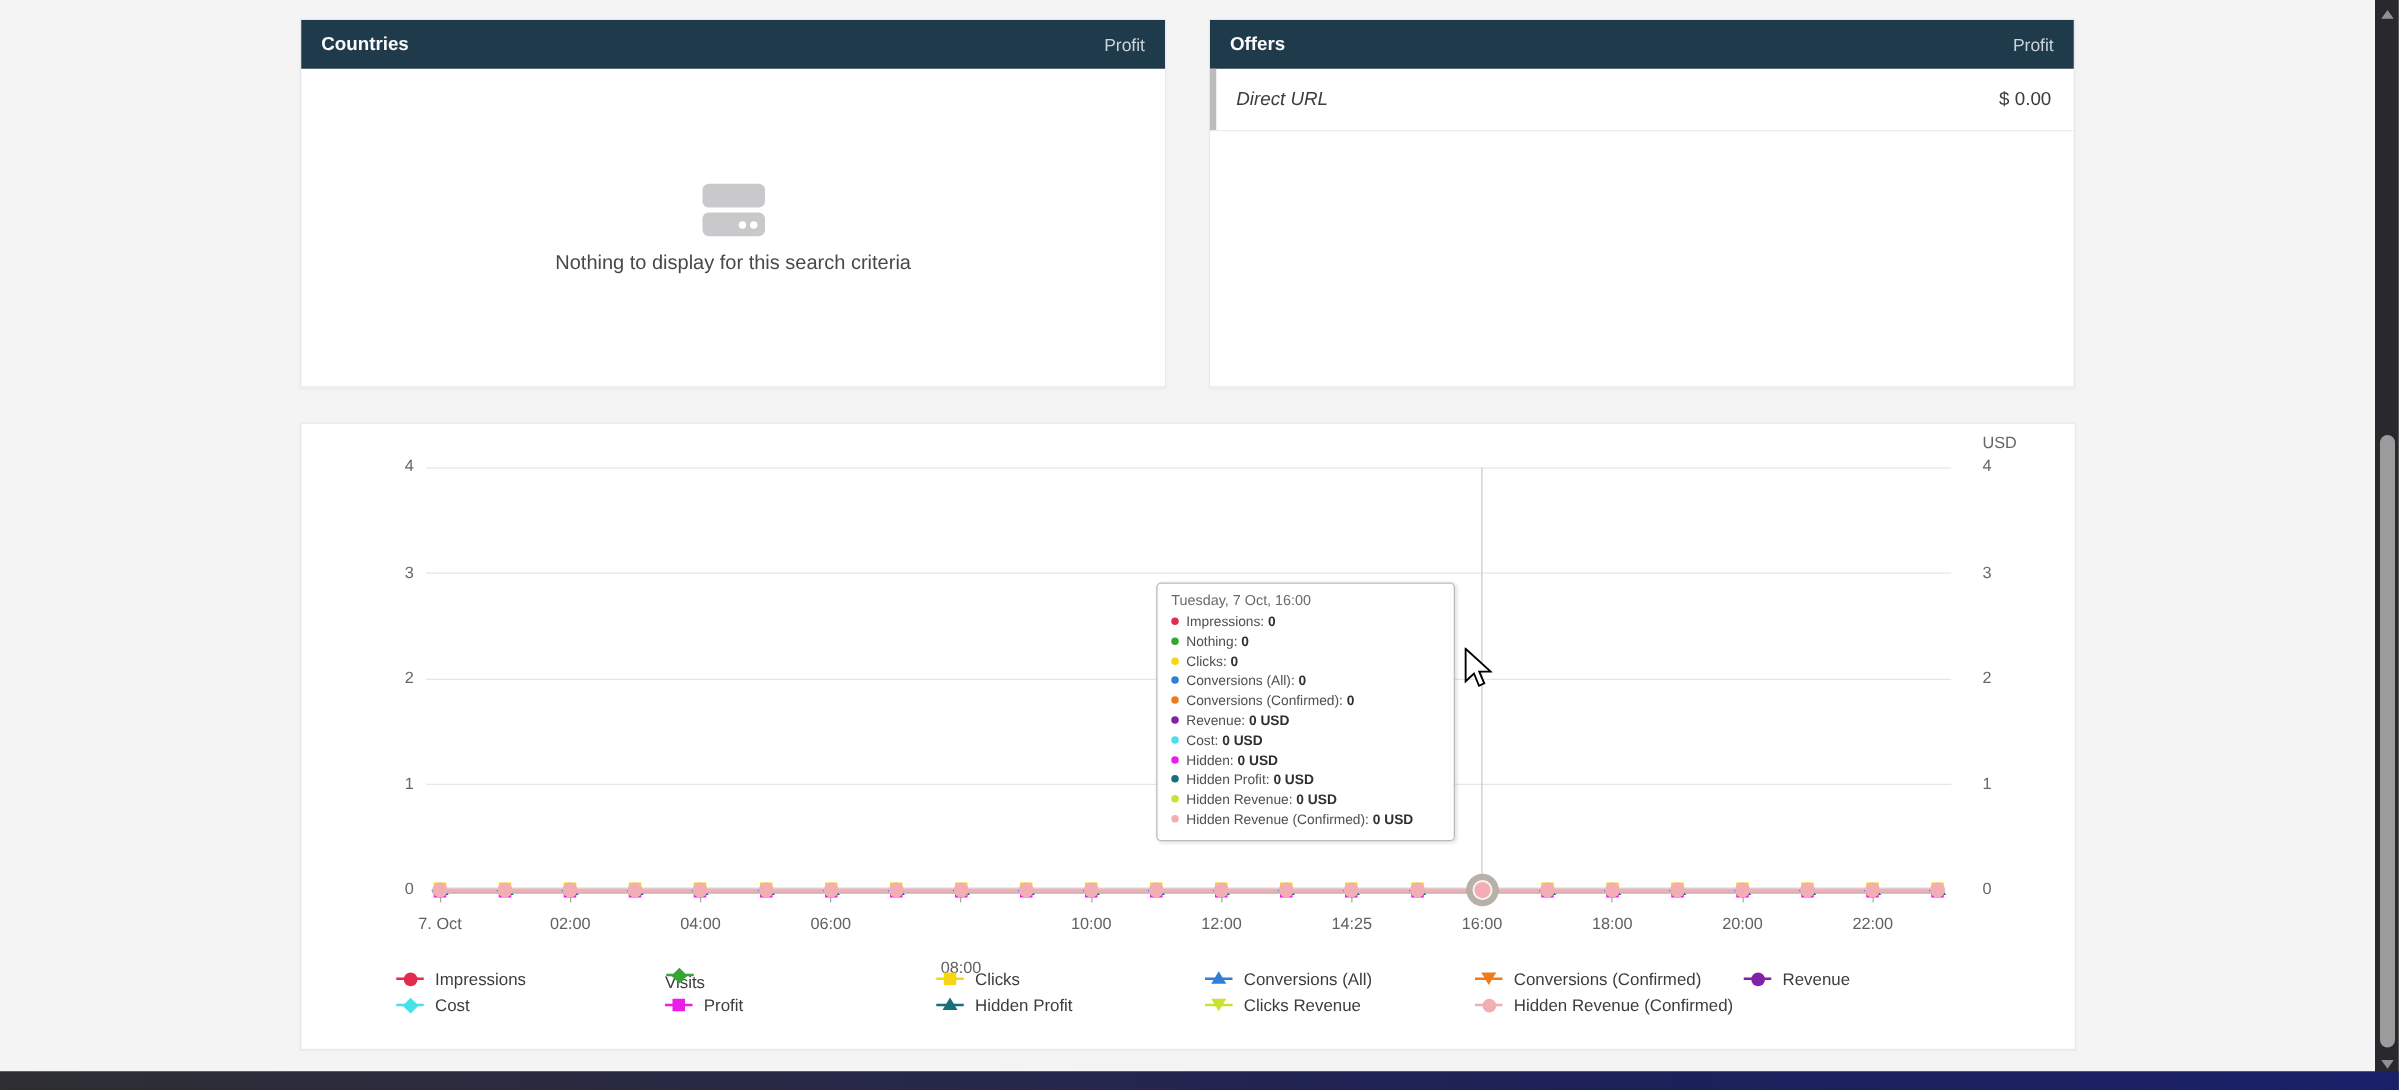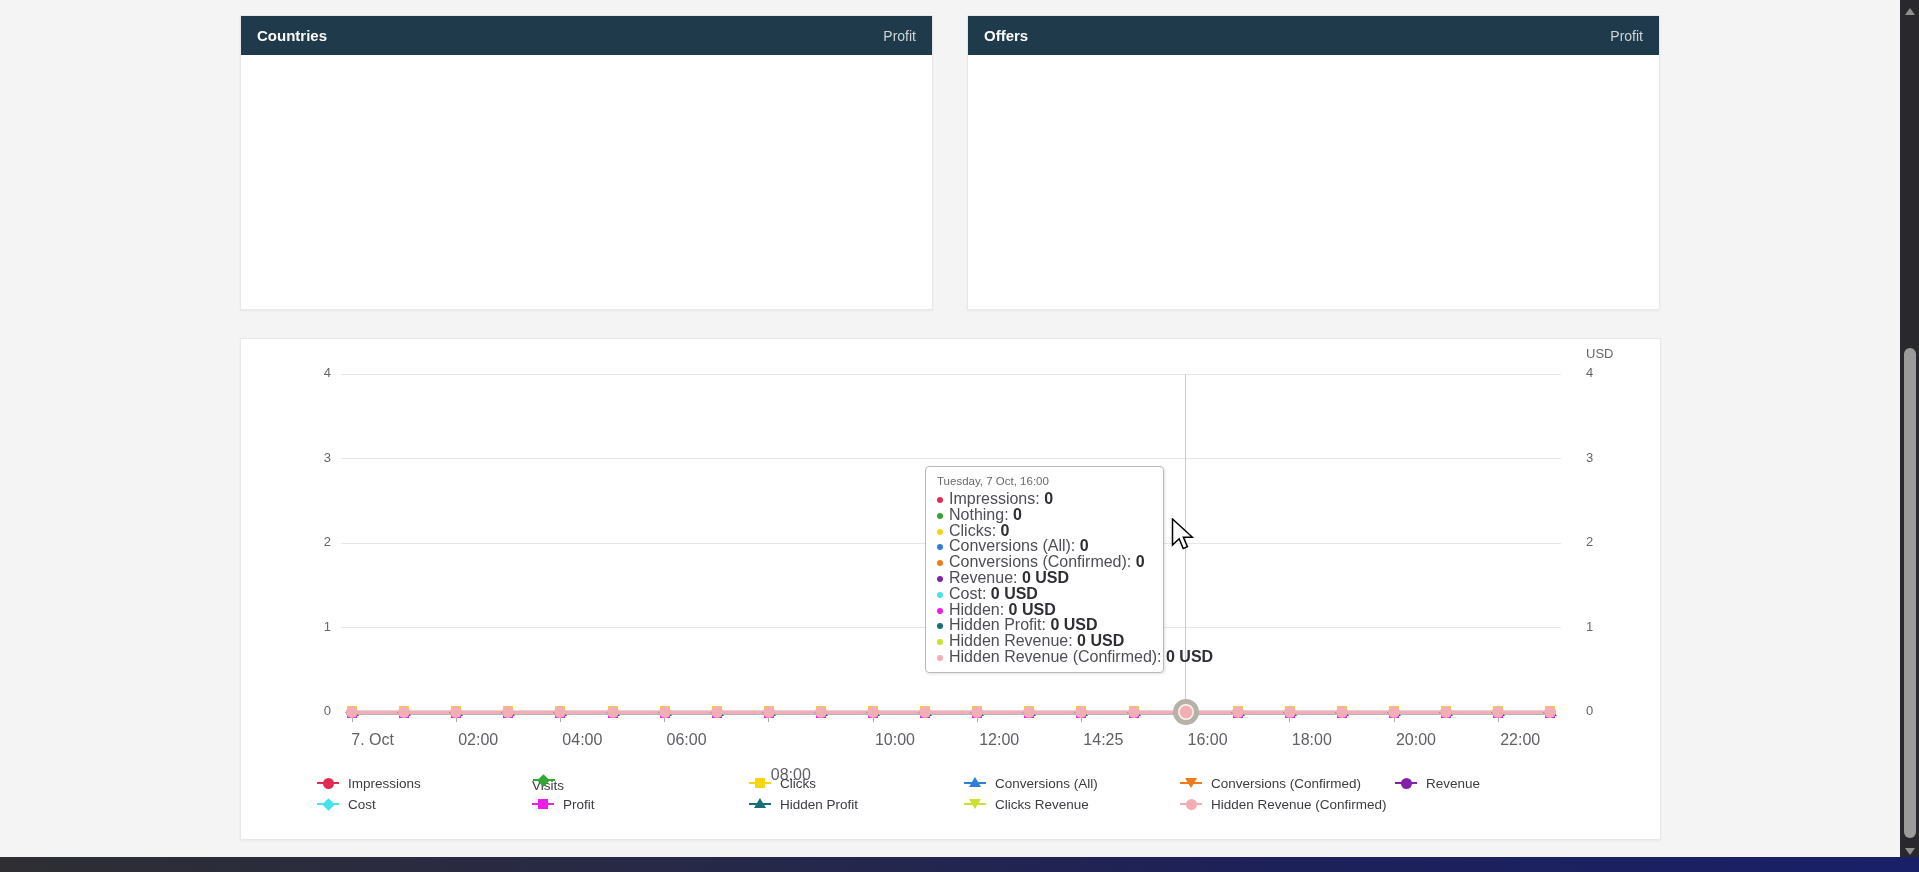--- a/index.html
+++ b/index.html
@@ -37,21 +37,21 @@
   .offer-value{font-size:15px;color:#3c3c41;}
   
   #chart-panel{left:240px;top:338px;width:1421px;height:502px;}
   #plot{position:absolute;left:0;top:0;width:100%;height:100%;}
   .gridline{position:absolute;left:100px;width:1220px;height:1px;background:#e6e6e8;}
   .ylab{position:absolute;font-size:13px;color:#66666b;width:58px;}
   .ylab.left{left:32px;text-align:right;}
   .ylab.right{left:1345px;text-align:left;}
   .usd-label{position:absolute;left:1345px;top:7px;font-size:13px;color:#66666b;}
   .xtick{position:absolute;width:1px;height:6px;background:#a9a9ad;}
-  .xlab{position:absolute;width:84px;text-align:right;font-size:16px;color:#606065;}
+  .xlab{position:absolute;width:84px;text-align:center;font-size:13px;color:#606065;}
   .series-line{
     position:absolute;height:3px;background:#f3aeb5;
     box-shadow:0 1px 0 rgba(90,90,90,0.45), 0 -1px 0 rgba(120,90,90,0.25);
   }
   .pt{position:absolute;width:14px;height:14px;}
   .pt .sq-y{position:absolute;left:2px;top:1px;width:10px;height:10px;}
   .pt .tri-b{position:absolute;left:0px;top:7px;width:0;height:0;border-left:4px solid transparent;border-right:4px solid transparent;}
   .pt .tri-t{position:absolute;right:0px;top:6px;width:0;height:0;border-left:4px solid transparent;border-right:4px solid transparent;}
   .pt .sq-m{position:absolute;left:2px;top:5px;width:10px;height:8px;}
   .pt .circ{position:absolute;left:1px;top:1px;width:12px;height:12px;border-radius:50%;}
@@ -59,21 +59,21 @@
   .halo{position:absolute;width:26px;height:26px;border-radius:50%;box-sizing:border-box;
     border:5px solid rgba(124,120,112,0.55);background:rgba(253,248,240,0.95);}
   .halo .hc{position:absolute;left:50%;top:50%;width:13px;height:13px;border-radius:50%;transform:translate(-50%,-50%);}
   
   .tooltip{
     position:absolute;left:684px;top:127px;width:239px;height:207px;box-sizing:border-box;
     background:rgba(255,255,255,0.96);border:1px solid #b9b9be;border-radius:4px;
     padding:8px 11px;z-index:10;box-shadow:1px 1px 3px rgba(0,0,0,0.12);
   }
   .tt-header{font-size:11.5px;color:#6a6a6e;margin-bottom:4px;}
-  .tt-row{font-size:16px;color:#4e4e54;line-height:15.8px;white-space:nowrap;}
+  .tt-row{font-size:11px;color:#4e4e54;line-height:15.8px;white-space:nowrap;}
   .tt-bullet{display:inline-block;width:6px;height:6px;border-radius:50%;margin-right:6px;vertical-align:1px;}
   .tt-val{color:#2e2e33;font-weight:bold;}
   
   .lg-item{position:absolute;display:flex;align-items:center;height:20px;cursor:pointer;}
   .lg-mark{position:relative;width:22px;height:14px;margin-right:9px;}
   .lg-line{position:absolute;left:0;top:6px;width:22px;height:2px;}
   .lg-shape{position:absolute;}
   .lg-shape.circle{left:5.5px;top:1.5px;width:11px;height:11px;border-radius:50%;}
   .lg-shape.square{left:6px;top:2px;width:10px;height:10px;}
   .lg-shape.diamond{left:6.5px;top:2.5px;width:9px;height:9px;transform:rotate(45deg);}
@@ -92,26 +92,40 @@
   #cursor{position:absolute;left:1171px;top:518px;z-index:40;}
 </style>
 </head>
 <body>
 
 <div class="panel" style="left:240px;top:15px;width:693px;height:295px;">
   <div class="panel-header">
     <span class="panel-title">Countries</span>
     <span class="panel-metric">Profit</span>
   </div>
+  <div class="empty-body">
+    <div class="card-icon">
+      <div class="bar-top"></div>
+        <div class="bar-bot"></div>
+      <div class="dot d1"></div>
+        <div class="dot d2"></div>
+    </div>
+    <div class="empty-text">Nothing to display for this search criteria</div>
+  </div>
 </div>
 
 <div class="panel" style="left:967px;top:15px;width:693px;height:295px;">
   <div class="panel-header">
     <span class="panel-title">Offers</span>
     <span class="panel-metric">Profit</span>
+  </div>
+  <div class="offer-row">
+    <div class="offer-accent"></div>
+    <span class="offer-name">Direct URL</span>
+    <span class="offer-value">$ 0.00</span>
   </div>
 </div>
 
 <div class="panel" id="chart-panel">
   <div id="plot">
     <div class="usd-label">USD</div>
     <div class="tooltip">
       <div class="tt-header">Tuesday, 7 Oct, 16:00</div>
       <div id="tt-rows">
           <div class="tt-row"><span class="tt-bullet" style="background:#e22c4f"></span><span class="tt-label">Impressions: </span><span class="tt-val">0</span></div>

